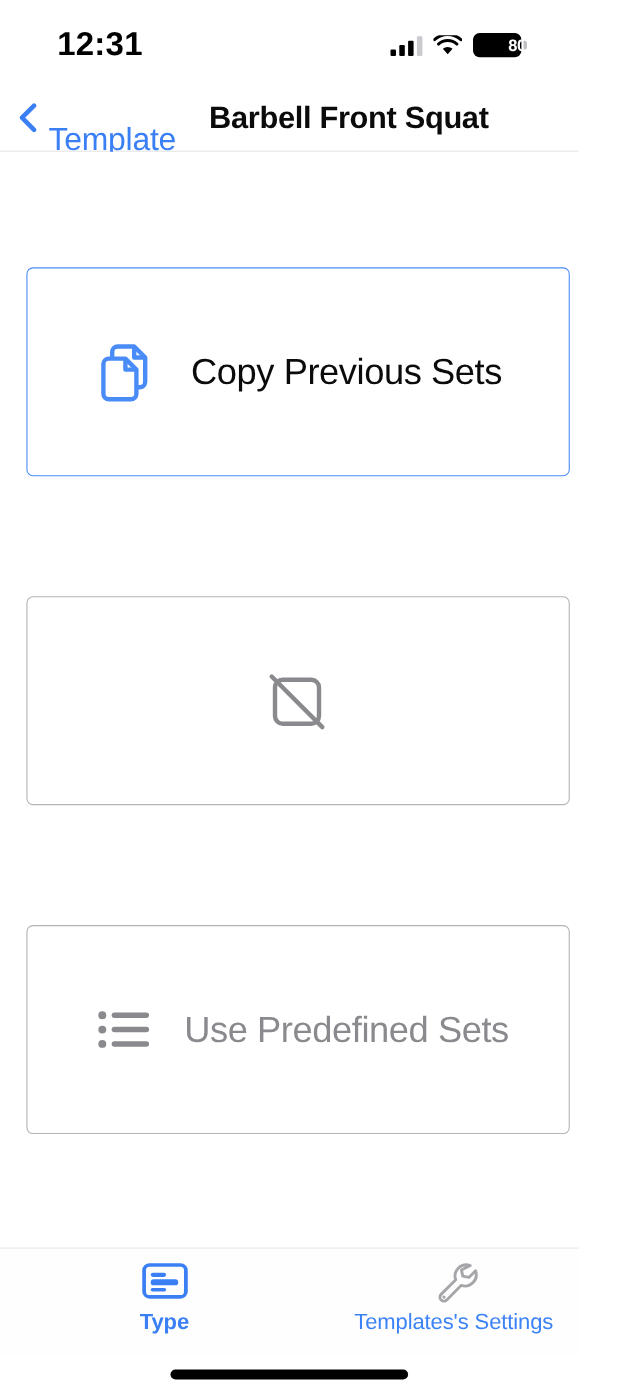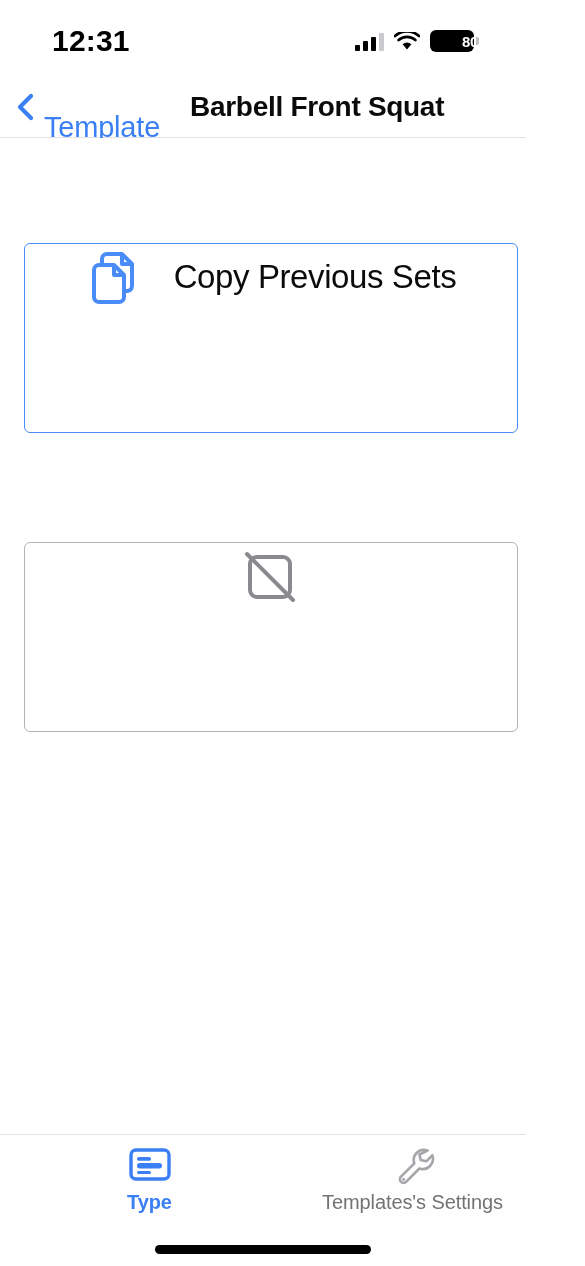--- a/index.html
+++ b/index.html
@@ -101,21 +101,21 @@
     position: relative;
     background: #fff;
     padding: 0 24px;
   }
   .option-card {
     position: absolute;
     left: 24px; right: 8px;
     border: 1px solid #b3b3b8;
     border-radius: 6px;
     background: #fff;
-    display: flex; align-items: flex-start; justify-content: center;
+    display: flex; align-items: center; justify-content: center;
     cursor: pointer;
   }
   .option-card.selected { border-color: #4a8cf7; }
   .card-inner { display: flex; align-items: center; gap: 22px; }
   .card-label {
     font-size: 33px;
     color: #8a8a8e;
     letter-spacing: -0.4px;
     white-space: nowrap;
   }
@@ -137,21 +137,21 @@
   }
   .tab {
     flex: 1 1 33.33%;
     display: flex; flex-direction: column;
     align-items: center; justify-content: space-between;
     gap: 5px; cursor: pointer; padding-left: 36px;
   }
   .tab-icon { width: 46px; height: 42px; display:block; }
   .tab-label {
     font-size: 20px;
-    color: #737373;
+    color: #3b82f6;
     letter-spacing: -0.1px;
     white-space: nowrap;
   }
   .tab.active .tab-label { color: #3b7ff5; font-weight: 600; }
 
   
   .home-area {
     flex: 0 0 34px;
     height: 34px;
     display: flex; align-items: center; justify-content: center;
@@ -224,20 +224,35 @@
       <div class="card-inner">
         <span class="card-icon">
           <svg viewBox="0 0 66 66" width="66" height="66">
             <rect x="12" y="14" width="40" height="40" rx="7" fill="none" stroke="#8a8a8e" stroke-width="4"></rect>
             <line x1="9" y1="11" x2="55" y2="57" stroke="#8a8a8e" stroke-width="4" stroke-linecap="round"></line>
           </svg>
         </span>
       </div>
     </div>
 
+    <div class="option-card" id="card-2">
+      <div class="card-inner">
+        <span class="card-icon">
+          <svg viewBox="0 0 66 66" width="66" height="66">
+            <circle cx="14" cy="20" r="3.6" fill="#8a8a8e"></circle>
+            <circle cx="14" cy="33" r="3.6" fill="#8a8a8e"></circle>
+            <circle cx="14" cy="46" r="3.6" fill="#8a8a8e"></circle>
+            <line x1="25" y1="20" x2="54" y2="20" stroke="#8a8a8e" stroke-width="5" stroke-linecap="round"></line>
+            <line x1="25" y1="33" x2="54" y2="33" stroke="#8a8a8e" stroke-width="5" stroke-linecap="round"></line>
+            <line x1="25" y1="46" x2="54" y2="46" stroke="#8a8a8e" stroke-width="5" stroke-linecap="round"></line>
+          </svg>
+        </span>
+        <span class="card-label">Use Predefined Sets</span>
+      </div>
+    </div>
 
   </div>
 
   <div class="tabbar">
 
     <div class="tab active">
       <span class="tab-icon">
         <svg viewBox="0 0 46 42" width="46" height="42">
           <rect x="4" y="6" width="38" height="29" rx="5" fill="none" stroke="#3b7ff5" stroke-width="3.4"></rect>
           <rect x="10" y="13" width="14" height="3.8" rx="1.9" fill="#3b7ff5"></rect>

